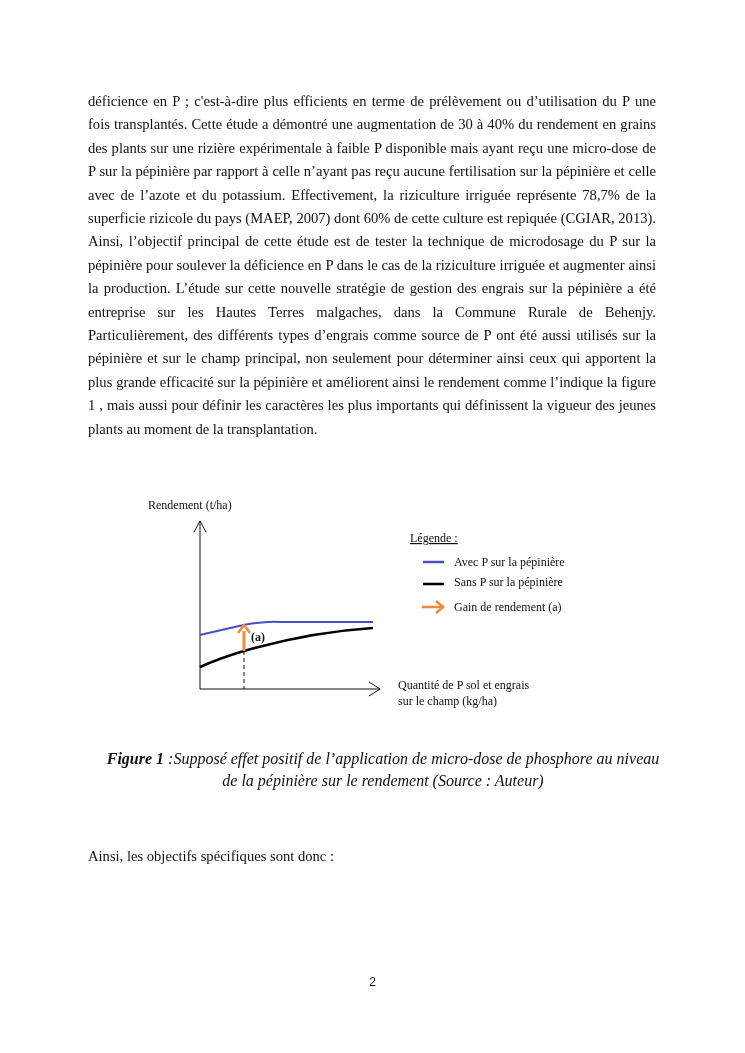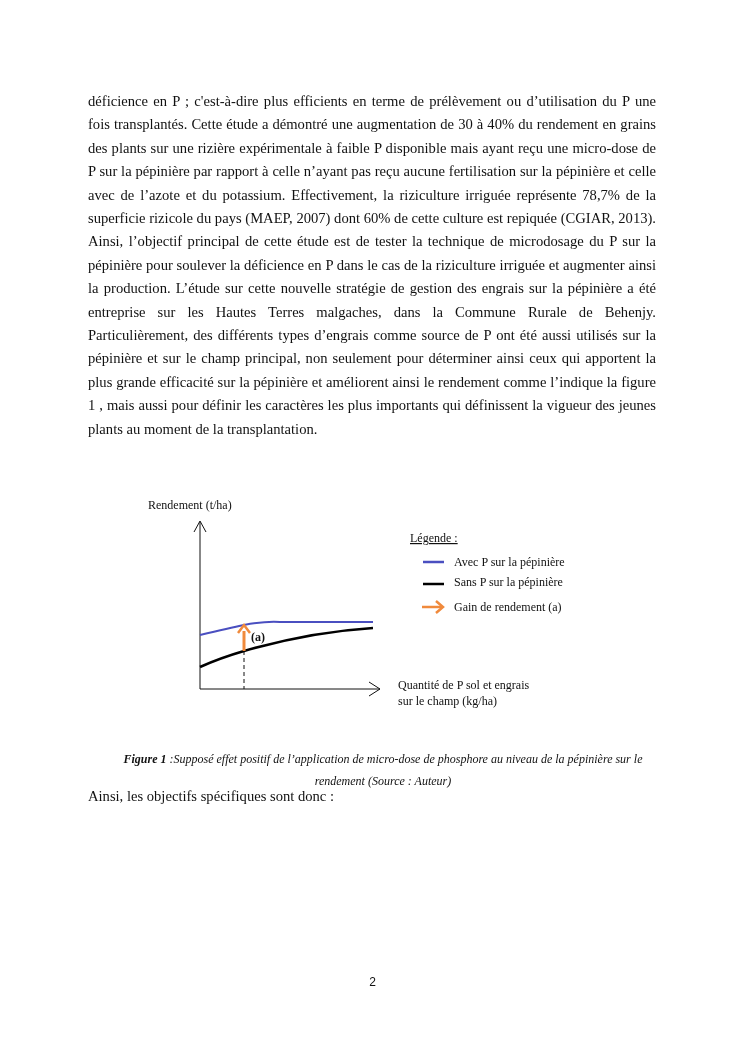--- a/index.html
+++ b/index.html
@@ -5,21 +5,21 @@
   html, body { margin: 0; padding: 0; background: #ffffff; }
   body { width: 745px; height: 1053px; position: relative; overflow: hidden;
          font-family: "Liberation Serif", serif; color: #111; }
   .page { position: absolute; left: 0; top: 0; width: 745px; height: 840px; }
   .para { position: absolute; left: 88px; width: 568px; font-size: 14.6px;
           line-height: 23.4px; text-align: justify; margin: 0; }
   .para-intro { top: 90px; }
   .figure { position: absolute; left: 140px; top: 490px; width: 460px; height: 230px; }
   .figure svg { position: absolute; left: 0; top: 0; }
   .caption { position: absolute; left: 100px; width: 566px; top: 748px;
-             text-align: center; font-size: 12px; line-height: 22px; font-style: italic; }
+             text-align: center; font-size: 16px; line-height: 22px; font-style: italic; }
   .caption b { font-weight: bold; }
   .obj { position: absolute; left: 88px; width: 568px; font-size: 14.6px; line-height: 23.4px; margin: 0; text-align: left; }
   .page-num { position: absolute; left: 0; width: 745px; top: 975px; text-align: center;
               font-family: "Liberation Sans", sans-serif; font-size: 12px; }
   .fig-text { font-family: "Liberation Serif", serif; font-size: 12px; fill: #111; }
 </style>
 </head>
 <body>
 
 <div class="page">
@@ -57,16 +57,16 @@
 
       <text class="fig-text" x="258" y="199" id="xlab1">Quantité de P sol et engrais</text>
       <text class="fig-text" x="258" y="215" id="xlab2">sur le champ (kg/ha)</text>
     </svg>
   </div>
 
   <div class="caption">
     <b>Figure 1</b><span> :Supposé effet positif de l’application de micro-dose de phosphore au niveau de la pépinière sur le rendement</span><span style="font-style:normal"></span><span> (Source : Auteur)</span>
   </div>
 
-  <p class="obj" style="top:785px">Ainsi, les objectifs  spécifiques sont donc :</p>
+  <p class="obj" style="top:845px">Ainsi, les objectifs  spécifiques sont donc :</p>
 
   <div class="page-num">2</div>
 </div>
 
 </body></html>

